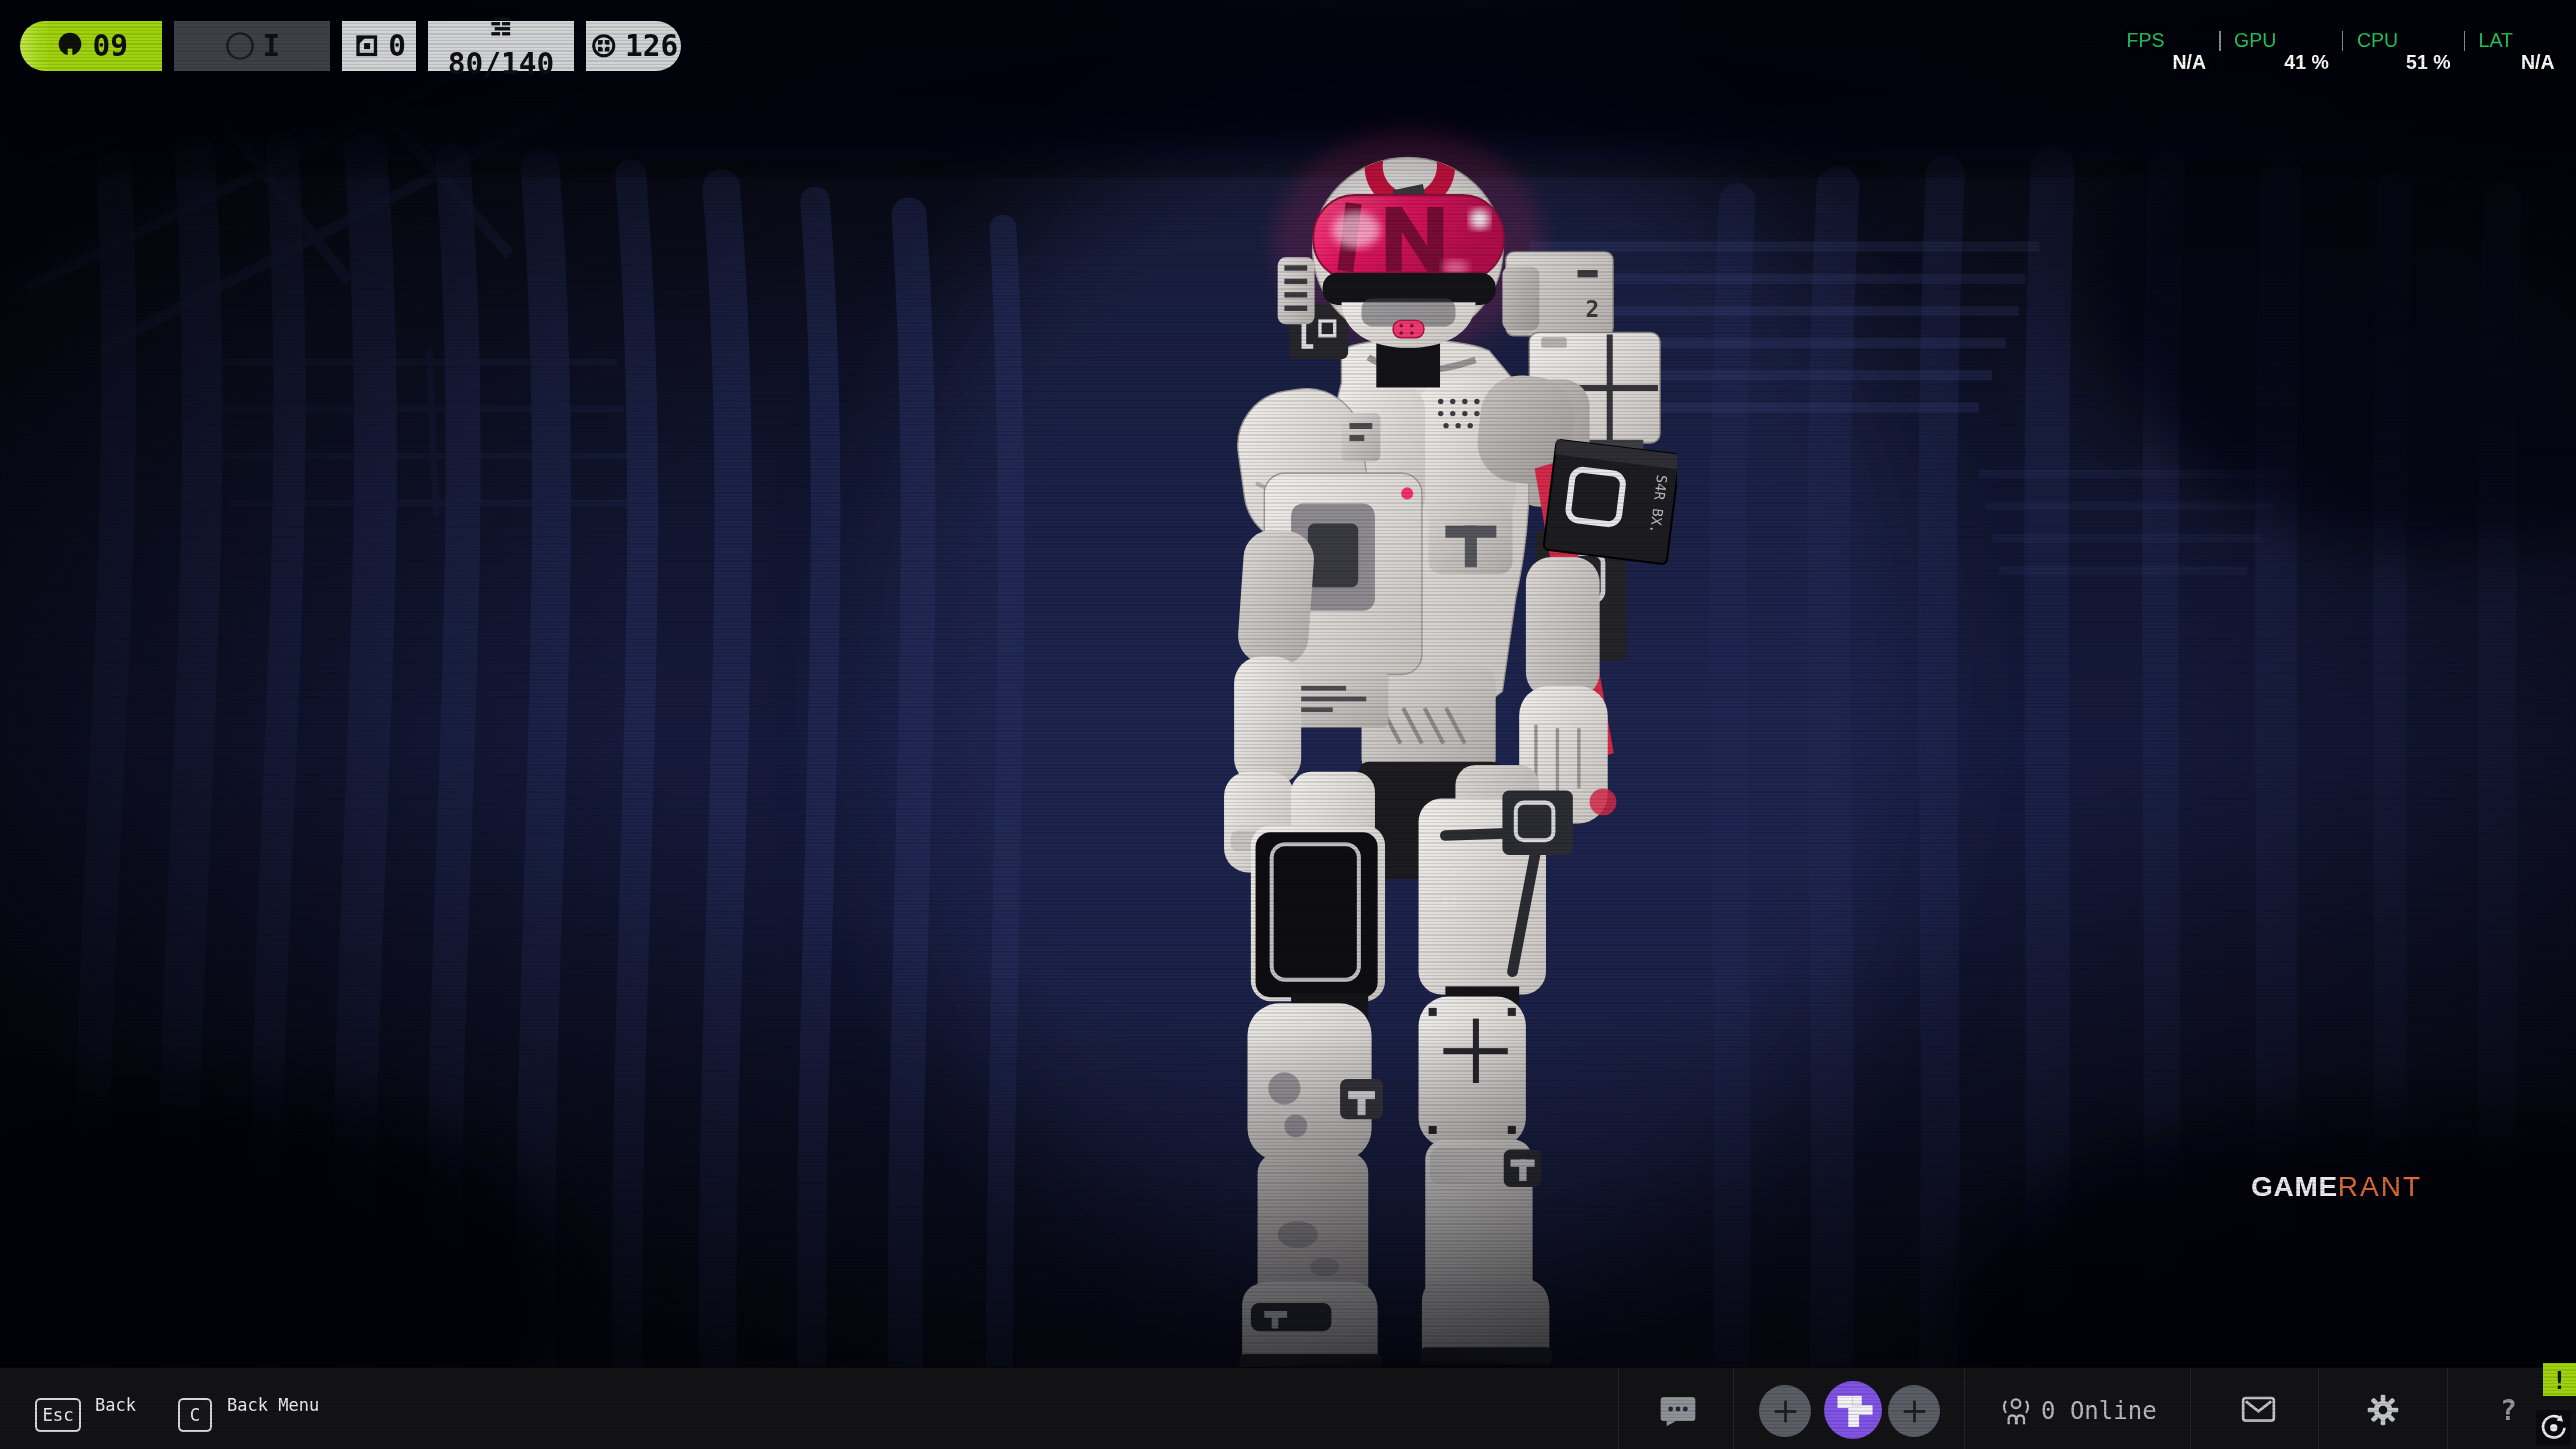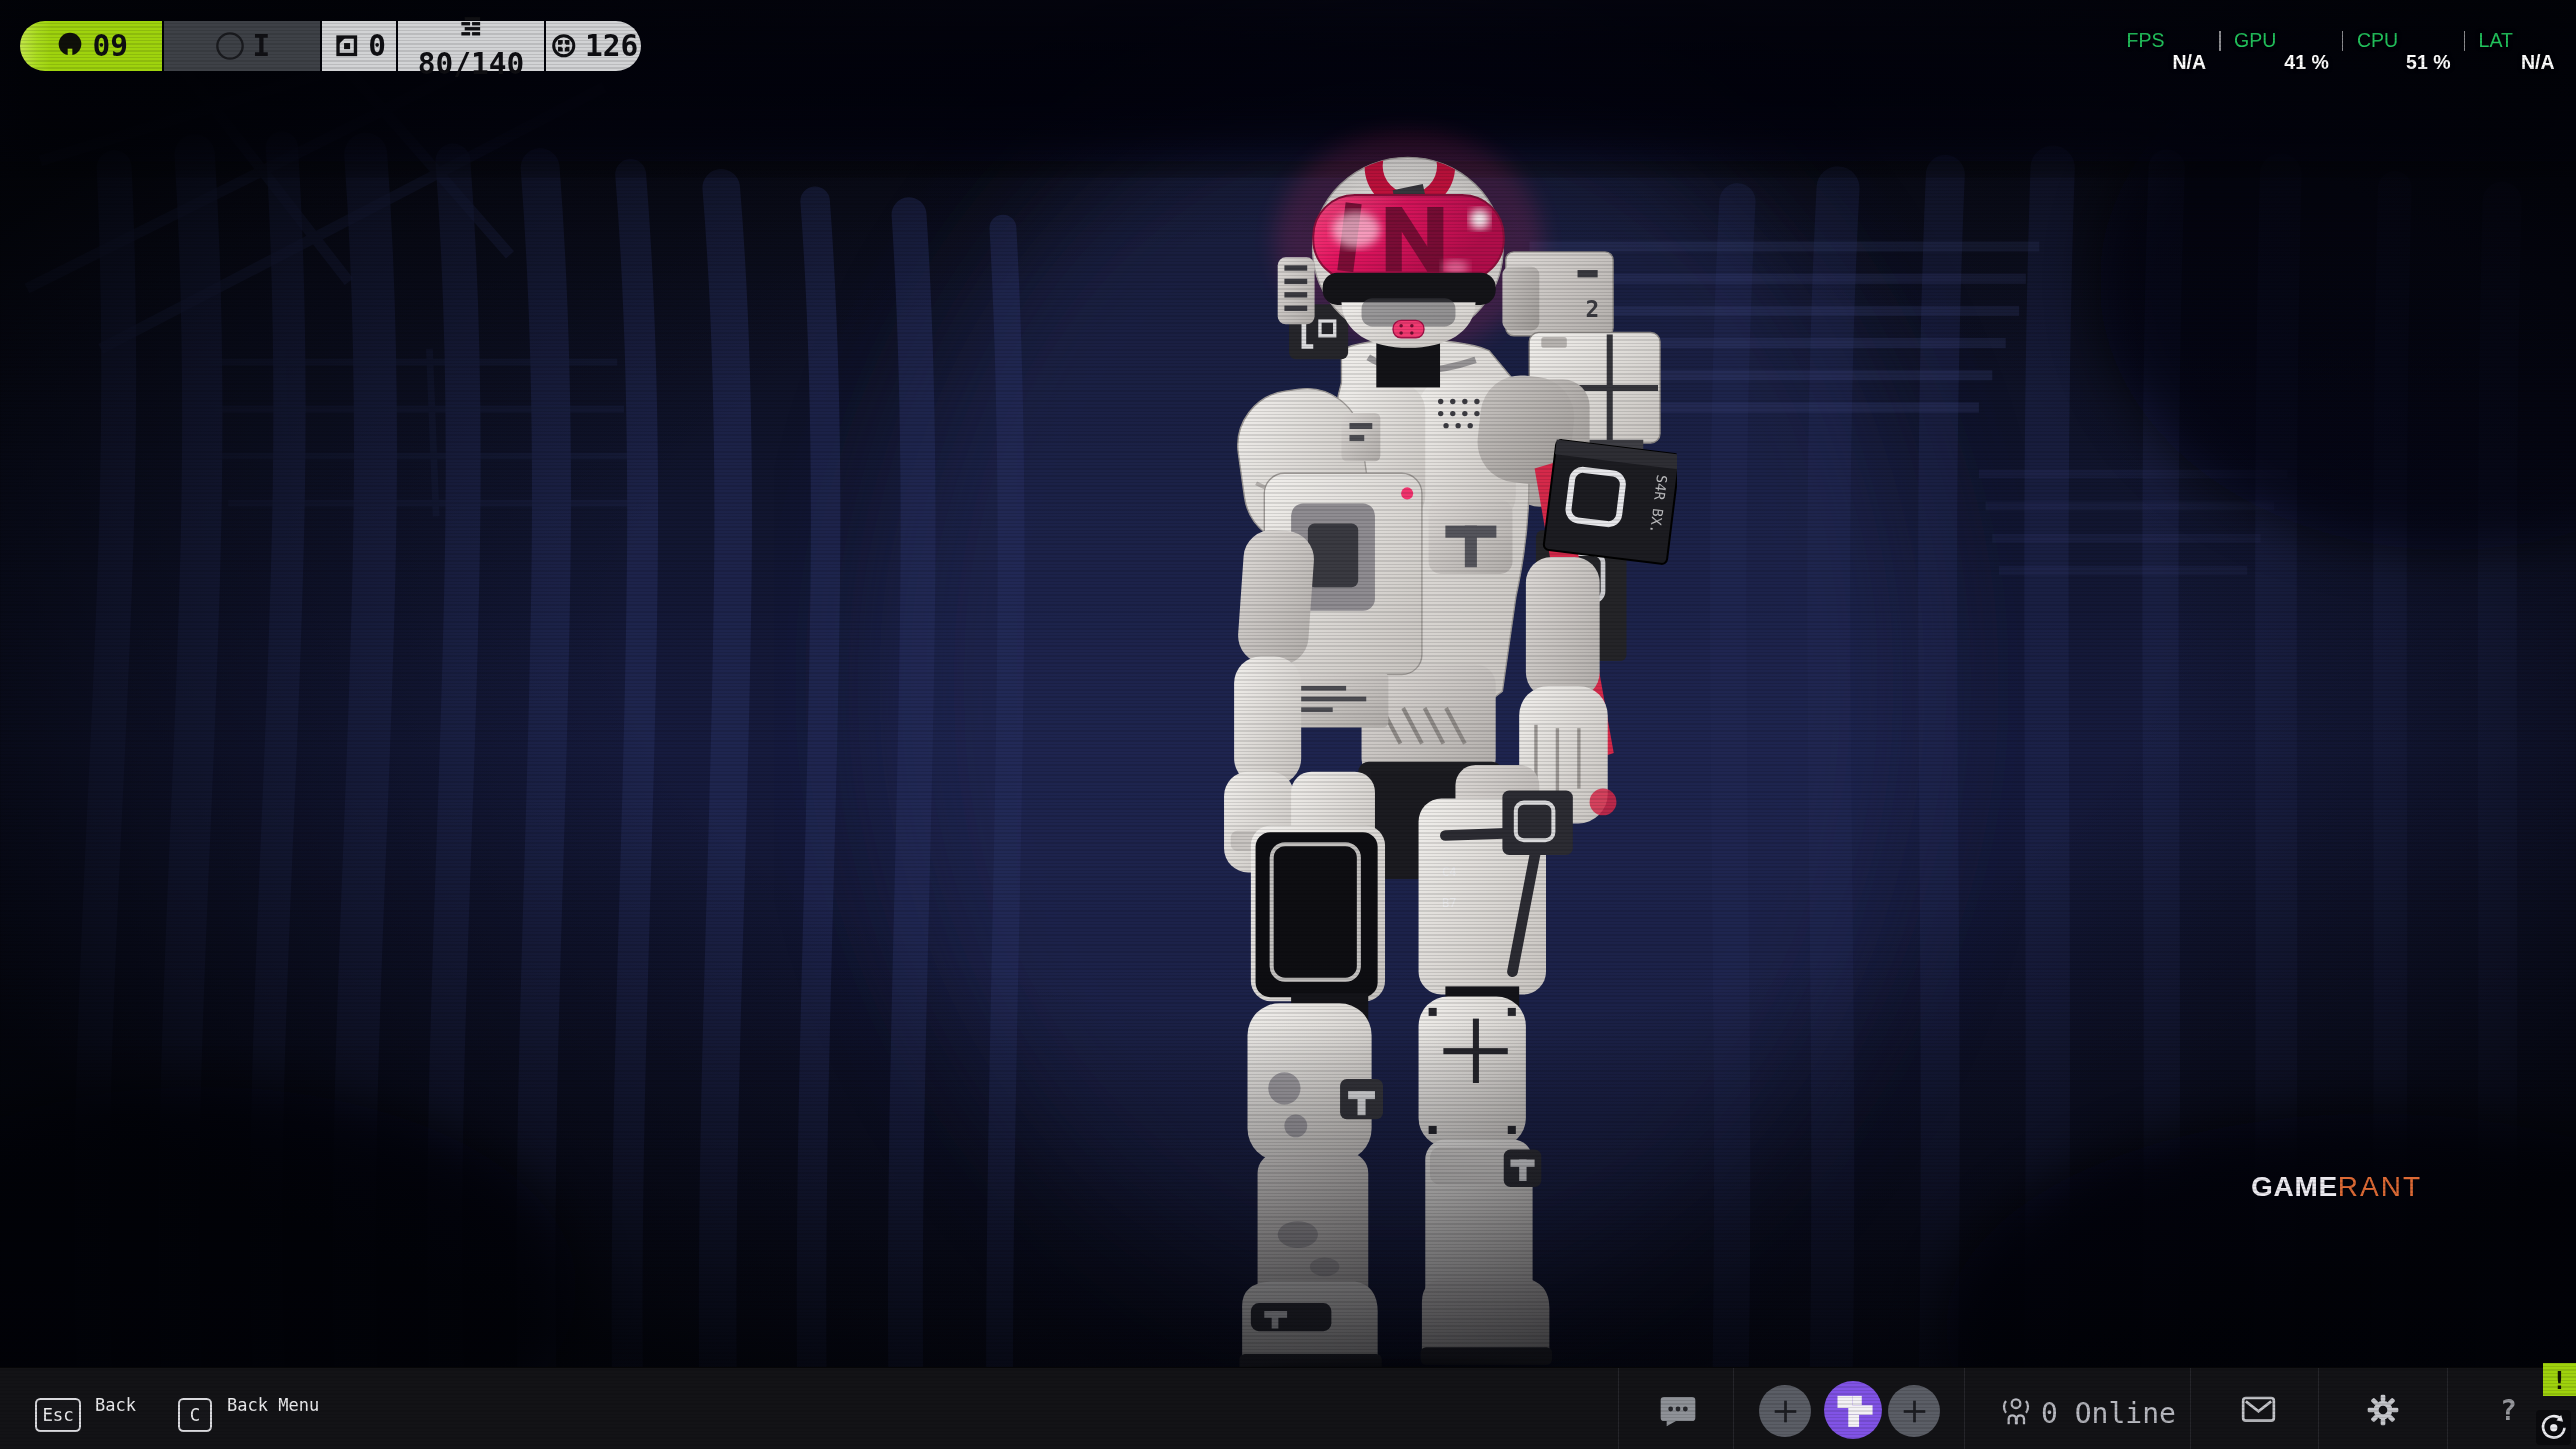--- a/index.html
+++ b/index.html
@@ -6,21 +6,21 @@
   #stage{position:relative;width:2576px;height:1449px;overflow:hidden;background:#060709;
          font-family:"DejaVu Sans Mono", monospace;}
   
   #scene{position:absolute;left:0;top:0;width:2576px;height:1367px;overflow:hidden;}
   #scene svg{position:absolute;left:0;top:0;}
   #vignette{position:absolute;left:0;top:0;width:2576px;height:1367px;pointer-events:none;
     background:radial-gradient(ellipse 62% 60% at 54% 46%, rgba(0,0,0,0) 48%, rgba(3,4,10,.55) 80%, rgba(1,2,6,.85) 100%);}
   #scanlines{position:absolute;left:0;top:0;width:2576px;height:1449px;pointer-events:none;z-index:40;
     background:repeating-linear-gradient(0deg, rgba(0,0,0,.14) 0 1.3px, rgba(0,0,0,0) 1.3px 3.4px);opacity:.8;}
   
-  #hud-badges{position:absolute;left:20px;top:21px;height:50px;display:flex;gap:2px;z-index:20;}
+  #hud-badges{position:absolute;left:20px;top:21px;height:50px;display:flex;gap:12px;z-index:20;}
   .badge{height:50px;display:flex;align-items:center;justify-content:center;gap:6.7px;
          font-weight:bold;font-size:29.5px;color:#0e0e12;}
   .badge svg{display:block;}
   #badge-unit{width:142px;border-radius:25.5px 0 0 25.5px;
     background:linear-gradient(90deg,#c3e84a 0%,#aadc1e 12%,#9fd30d 22%,#9fd30d 100%);}
   #badge-mode{width:156px;background:#3e4147;color:#101014;}
   .badge-light{background:#d2d3d5;}
   #badge-c0{width:74px;}
   #badge-c1{width:146px;flex-direction:column;}
   #badge-c2{width:95px;border-radius:0 25.5px 25.5px 0;}
@@ -47,21 +47,21 @@
   .bdiv{position:absolute;top:0;width:1.3px;height:82px;background:#26262b;}
   .keycap{position:absolute;top:30px;height:29.5px;border:2px solid #d9d9dd;border-radius:5.4px;
     background:#17171b;color:#ececee;font-size:17.4px;display:flex;align-items:center;justify-content:center;
     padding:0 5.4px;box-sizing:content-box;}
   .bar-label{position:absolute;top:27px;font-size:17px;font-weight:400;color:#ececee;}
   .bar-icon{position:absolute;}
   .circle-btn{position:absolute;border-radius:50%;}
   .circle-gray{width:52px;height:52px;background:#5b5e66;top:17.4px;}
   .circle-gray svg{position:absolute;left:12.7px;top:12.7px;}
   #voice-avatar{width:58px;height:58px;background:#8153e6;top:13.4px;left:1824px;overflow:hidden;}
-  #online-label{position:absolute;left:2041px;top:29px;font-size:28px;color:#b9bac1;}
+  #online-label{position:absolute;left:2041px;top:29px;font-size:24px;color:#b9bac1;}
   #help-label{position:absolute;left:2500px;top:25.5px;font-size:28px;color:#97989d;font-weight:bold;}
   #alert-badge{position:absolute;left:2543px;top:-4.7px;width:33px;height:33px;background:#9fd30d;
     display:flex;align-items:center;justify-content:center;font-size:25.5px;font-weight:bold;color:#101204;}
   #sync-emblem{position:absolute;left:2536px;top:42px;width:35px;height:35px;background:#0a0a0d;border-radius:4px;
     display:flex;align-items:center;justify-content:center;}
 </style>
 </head>
 <body>
 
 <div id="stage">

